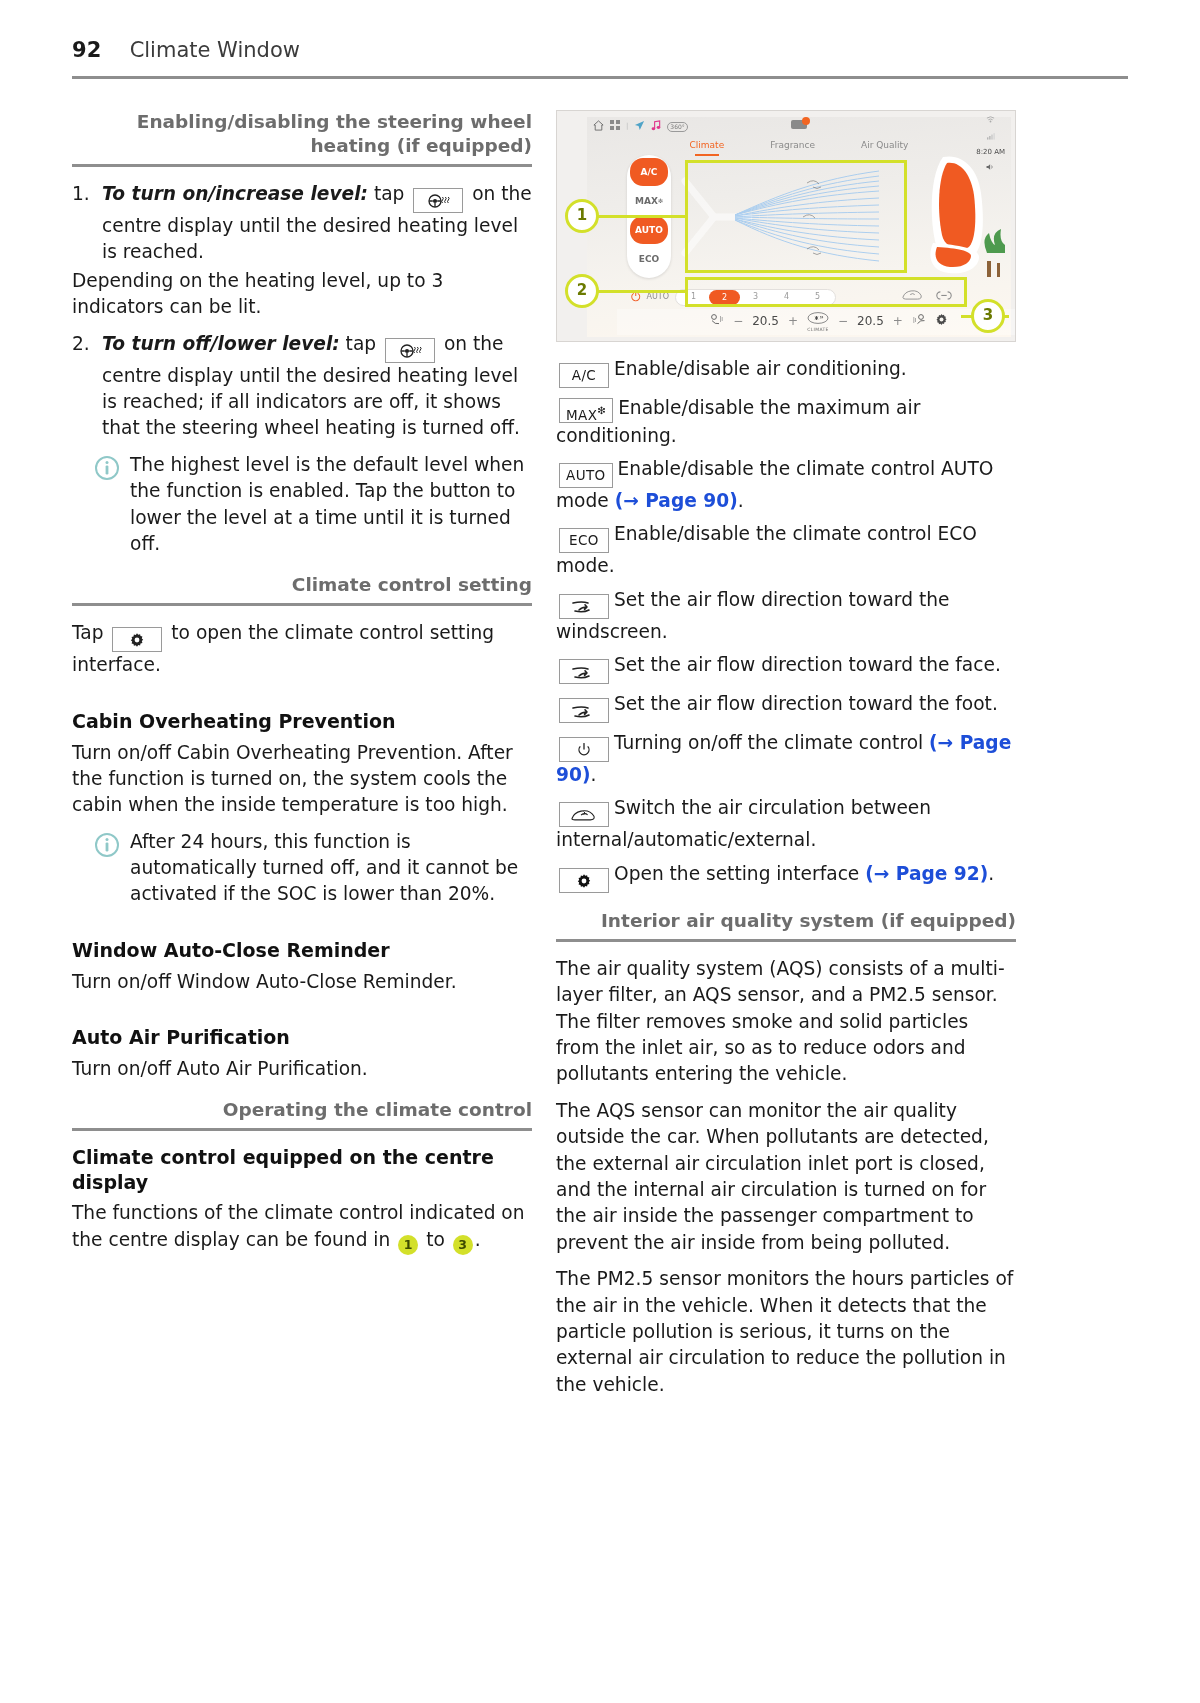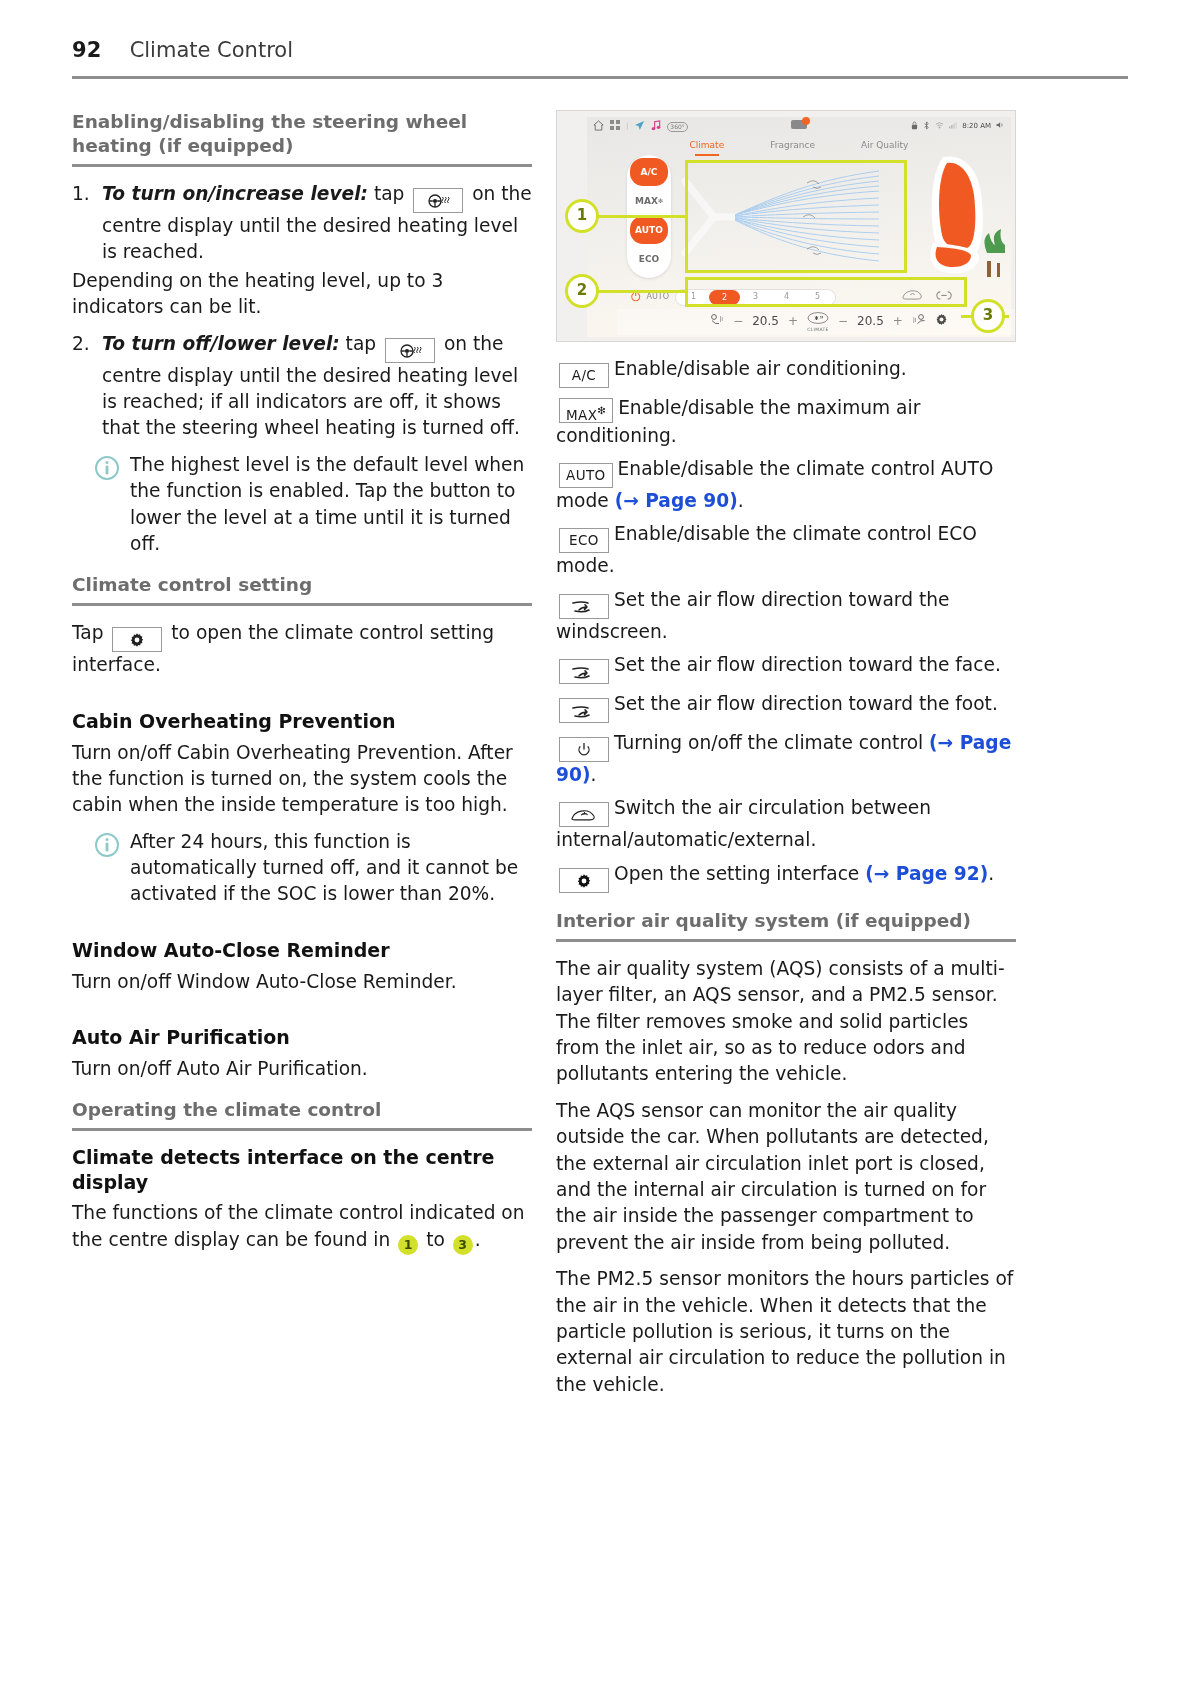--- a/index.html
+++ b/index.html
@@ -32,21 +32,21 @@
     font-size:18.6px; line-height:1.42;
   }
   .col-left  { left:72px; }
   .col-right { left:556px; }
 
   p { margin:0 0 8px 0; }
 
   
   .sec-head {
     font-size:18.5px; font-weight:bold; color:#6d6d6d;
-    line-height:1.3; margin:16px 0 0 0;
+    line-height:1.3; margin:16px 0 0 0;text-align:right;
   }
   .sec-head.first { margin-top:0; }
   .sec-rule { height:3px; background:#8e8e8e; margin:6px 0 14px 0; }
 
   
   .sub-head {
     font-size:19px; font-weight:bold; color:#111; margin:30px 0 6px 0;
     line-height:1.3;
   }
 
@@ -100,21 +100,21 @@
   .hu {
     position:absolute; left:30px; top:6px; width:424px; height:220px;
     background:linear-gradient(175deg,#e9e7e5 0%,#efedea 35%,#f7f4ef 70%,#fdf7ef 100%);
   }
   .hu-status {
     position:absolute; left:0; top:0; width:100%; height:20px;
     display:flex; align-items:center; padding:0 6px; gap:5px;
     font-size:7px; color:#5a5a5a;
   }
   .hu-status .sgrp { display:flex; align-items:center; gap:6px; }
-  .hu-status .right { margin-left:auto; display:flex; align-items:center; gap:5px; }
+  .hu-status .right { margin-left:auto; display:flex; align-items:center; gap:5px;flex-direction:column; }
   .hu-clock { font-size:7px; color:#4b4b4b; }
   .msg-badge {
     position:absolute; left:50%; top:3px; transform:translateX(-50%);
     width:16px; height:9px; background:#8a8a8a; border-radius:2px;
   }
   .msg-badge:after {
     content:''; position:absolute; right:-3px; top:-3px;
     width:8px; height:8px; border-radius:50%; background:#f26522;
   }
   .hu-tabs {
@@ -187,21 +187,21 @@
   .callout-line { position:absolute; background:#d3e02a; height:3px; z-index:5; }
   .hl-box { position:absolute; border:3px solid #d3e02a; z-index:4; }
 </style>
 </head>
 <body>
 
 <div class="page">
 
   <div class="pg-header">
     <span class="pg-num">92</span>
-    <span class="pg-chapter">Climate Control</span>
+    <span class="pg-chapter">Climate Window</span>
   </div>
   <div class="header-rule"></div>
 
   <div class="col col-left">
 
     <div class="sec-head first">Enabling/disabling the steering wheel heating (if equipped)</div>
     <div class="sec-rule"></div>
 
     <ol class="steps">
       <li>
@@ -266,21 +266,21 @@
 
     <div class="sub-head">Window Auto-Close Reminder</div>
     <p class="body-txt">Turn on/off Window Auto-Close Reminder.</p>
 
     <div class="sub-head">Auto Air Purification</div>
     <p class="body-txt">Turn on/off Auto Air Purification.</p>
 
     <div class="sec-head">Operating the climate control</div>
     <div class="sec-rule"></div>
 
-    <div class="sub-head" style="margin-top:2px">Climate detects interface on the centre display</div>
+    <div class="sub-head" style="margin-top:2px">Climate control equipped on the centre display</div>
     <p class="body-txt"><span>The functions of the climate control indicated on the centre display can be found in </span><span class="chip">1</span><span> to </span><span class="chip">3</span><span>.</span></p>
 
   </div>
 
   <div class="col col-right">
 
     <div class="screenshot">
       <div class="hu">
 
         <div class="hu-status">

